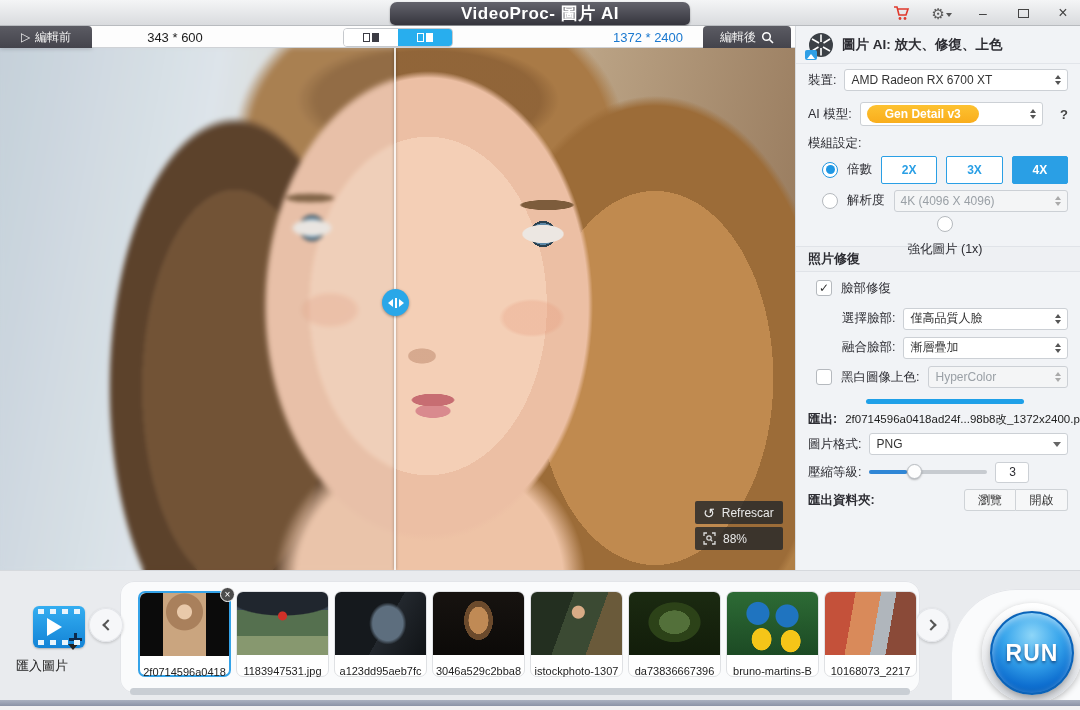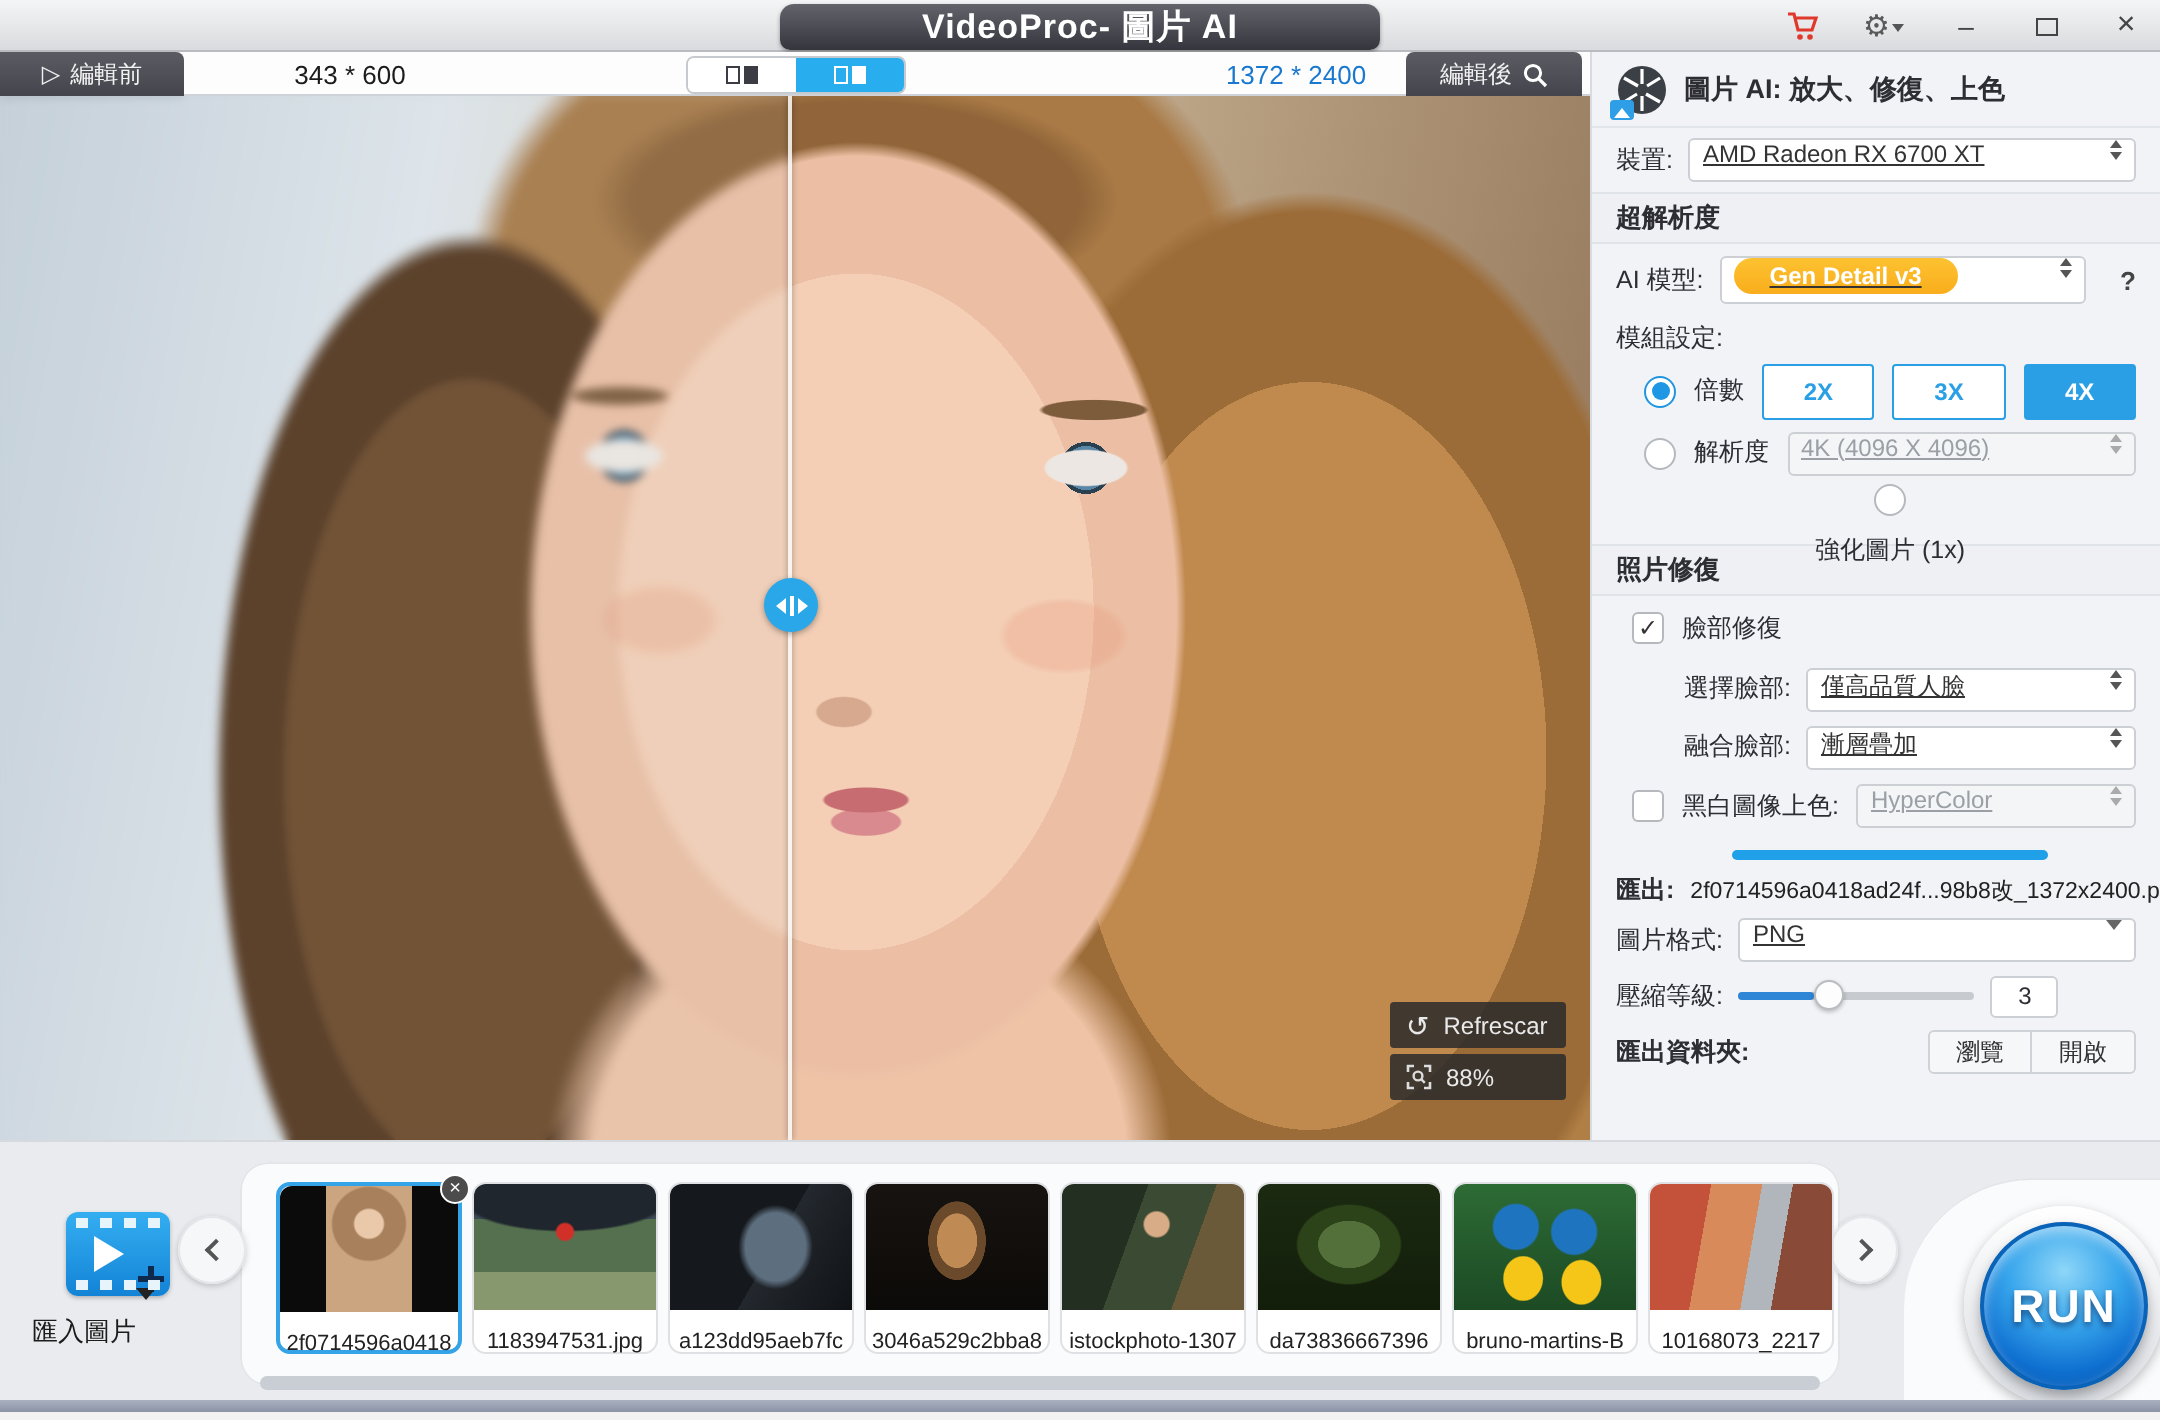--- a/index.html
+++ b/index.html
@@ -82,22 +82,22 @@
   
   .panel { position:absolute; left:795px; top:26px; width:285px; height:544px; background:#f1f3f6;
     border-left:1px solid #d8dbdf; font-size:12.5px; color:#2d2d33; }
   .p-row { display:flex; align-items:center; padding:0 12px; }
   .p-header { height:38px; gap:8px; border-bottom:1px solid #e2e5ea; }
   .p-header .hd-text { font-weight:bold; font-size:13.5px; }
   .ap-logo { position:relative; width:26px; height:26px; flex:0 0 auto; }
   .ap-badge { position:absolute; left:-3px; bottom:-2px; width:12px; height:10px; background:#2e9fe6; border-radius:2px;
     display:flex; align-items:flex-end; justify-content:center; overflow:hidden;}
   .ap-badge i { display:block; width:0; height:0; border-left:4px solid transparent; border-right:4px solid transparent; border-bottom:5px solid #fff; margin-bottom:1px;}
-  .select { background:#fff; border:1px solid #ccd0d5; border-radius:3px; height:22px; display:flex; align-items:flex-start;
-    padding:0 6px; font-size:12px; color:#333; justify-content:space-between;text-decoration:underline; }
+  .select { background:#fff; border:1px solid #ccd0d5; border-radius:3px; height:22px; display:flex; align-items:center;
+    padding:0 6px; font-size:12px; color:#333; justify-content:space-between; }
   .select.disabled { background:#f4f5f6; color:#9aa0a6; }
   .spin { display:flex; flex-direction:column; align-items:center; gap:2px; margin-left:6px;}
   .spin .up { width:0;height:0;border-left:3.5px solid transparent;border-right:3.5px solid transparent;border-bottom:4px solid #555;}
   .spin .dn { width:0;height:0;border-left:3.5px solid transparent;border-right:3.5px solid transparent;border-top:4px solid #555;}
   .select.disabled .spin .up { border-bottom-color:#aaa;} .select.disabled .spin .dn { border-top-color:#aaa;}
   .sect { height:26px; font-weight:bold; font-size:13px; background:#eef0f3; border-top:1px solid #e0e3e8; border-bottom:1px solid #e0e3e8; }
   .lbl { white-space:nowrap; }
   .pill { background:linear-gradient(#fdc231,#f9ad1c); color:#fff; font-weight:bold; font-size:12px;
     border-radius:10px; height:18px; padding:0 18px; display:flex; align-items:center; }
   .help-q { font-weight:bold; color:#444; margin-left:9px; font-size:13px; }
@@ -294,21 +294,20 @@
       <span class="lbl">裝置:</span>
       <div class="select" style="flex:1;">
         <span>AMD Radeon RX 6700 XT</span>
         <span class="spin">
             <i class="up"></i>
             <i class="dn"></i>
           </span>
       </div>
     </div>
 
-    <div class="p-row sect">超解析度</div>
 
     <div class="p-row" style="height:36px; gap:8px;">
       <span class="lbl">AI 模型:</span>
       <div class="select" style="flex:1; height:24px;">
         <span class="pill">Gen Detail v3</span>
         <span class="spin">
             <i class="up"></i>
             <i class="dn"></i>
           </span>
       </div>

